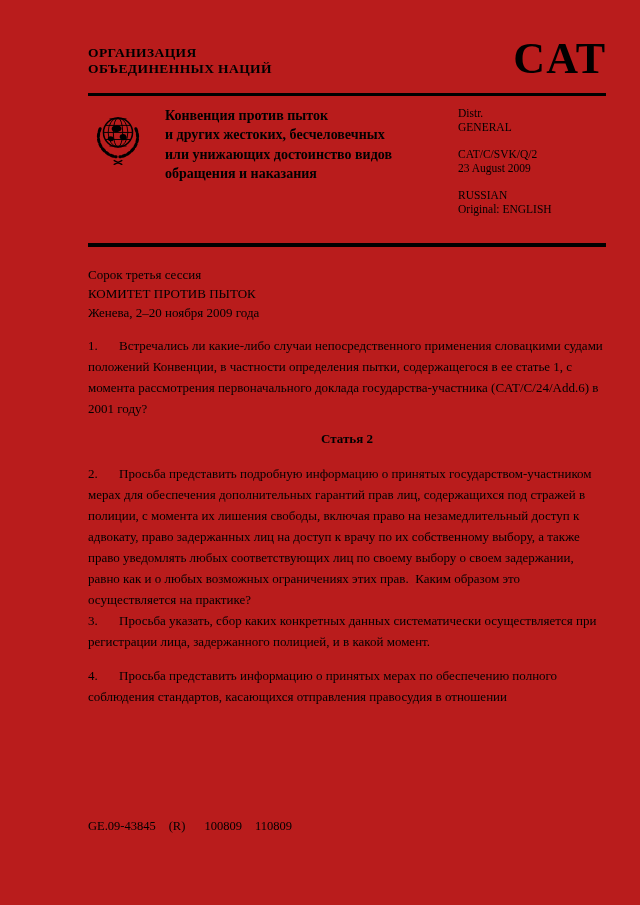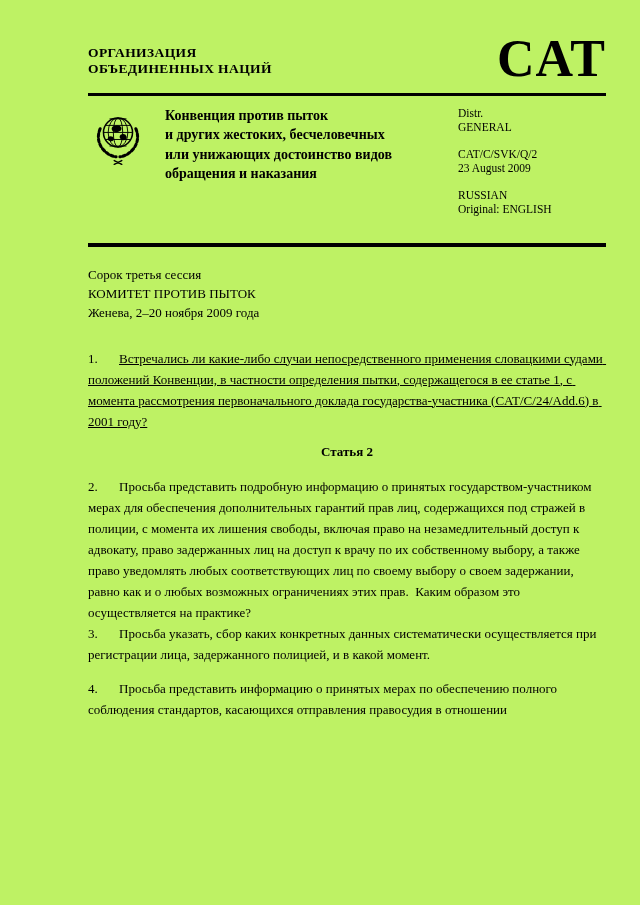--- a/index.html
+++ b/index.html
@@ -2,38 +2,38 @@
 <html><head>
 <meta charset="utf-8">
 <style>
   * { margin: 0; padding: 0; box-sizing: border-box; }
   html, body { background: #e8e8e8; }
   .page {
     position: relative;
     width: 640px;
     height: 905px;
     margin: 0 auto;
-    background: #bef264;
+    background: #b91c1c;
     color: #000;
     font-family: "Liberation Serif", "DejaVu Serif", serif;
     padding: 45px 34px 0 88px;
     overflow: hidden;
   }
   
   .hdr { display: flex; justify-content: space-between; align-items: flex-start; }
   .org {
     font-weight: bold;
     font-size: 13.5px;
     line-height: 16px;
     letter-spacing: 0.4px;
     white-space: pre-line;
   }
   .code {
     font-weight: bold;
-    font-size: 52px;
+    font-size: 44px;
     line-height: 32px;
     letter-spacing: 1px;
     margin-top: -2px;
   }
   .rule { background: #000; width: 100%; }
   .rule-thin  { height: 2.5px; margin-top: 16px; }
   .rule-thick { height: 4px;   margin-top: 14px; }
   
   .mast { display: flex; margin-top: 10px; min-height: 108px; }
   .emblem { flex: 0 0 60px; width: 60px; height: 62px; margin-top: 2px; }
@@ -61,21 +61,21 @@
   }
   .sec-h {
     text-align: center;
     font-weight: bold;
     font-size: 13px;
     line-height: 16px;
   }
   .sec-h.first { margin-top: 11px; }
   .sec-h.second { margin-top: 12px; }
   .para { font-size: 13px; line-height: 21px; }
-  .para.p1 { margin-top: 26px; text-decoration: underline; }
+  .para.p1 { margin-top: 13px; }
   .para.p2 { margin-top: 16px; }
   .para.p3 { }
   .para.p4 { margin-top: 13px; }
   .pnum { display: inline-block; width: 31px; }
   .ptext { white-space: pre-wrap; }
   
   .foot { position: absolute; left: 88px; top: 819px; font-size: 12.5px; }
   .foot span { margin-right: 13px; }
   .foot .gap-wide { margin-right: 19px; }
 </style>
@@ -144,14 +144,17 @@
   <p class="para p1"><span class="pnum">1.</span><span class="ptext">Встречались ли какие-либо случаи непосредственного применения словацкими судами положений Конвенции, в частности определения пытки, содержащегося в ее статье 1, с момента рассмотрения первоначального доклада государства-участника (CAT/C/24/Add.6) в 2001 году?</span></p>
 
   <h2 class="sec-h second">Статья 2</h2>
 
   <p class="para p2"><span class="pnum">2.</span><span class="ptext">Просьба представить подробную информацию о принятых государством-участником мерах для обеспечения дополнительных гарантий прав лиц, содержащихся под стражей в полиции, с момента их лишения свободы, включая право на незамедлительный доступ к адвокату, право задержанных лиц на доступ к врачу по их собственному выбору, а также право уведомлять любых соответствующих лиц по своему выбору о своем задержании, равно как и о любых возможных ограничениях этих прав.  Каким образом это осуществляется на практике?</span></p>
 
   <p class="para p3"><span class="pnum">3.</span><span class="ptext">Просьба указать, сбор каких конкретных данных систематически осуществляется при регистрации лица, задержанного полицией, и в какой момент.</span></p>
 
   <p class="para p4"><span class="pnum">4.</span><span class="ptext">Просьба представить информацию о принятых мерах по обеспечению полного соблюдения стандартов, касающихся отправления правосудия в отношении</span></p>
 
+  <footer class="foot">
+    <span>GE.09-43845</span><span class="gap-wide">(R)</span><span>100809</span><span>110809</span>
+  </footer>
 
 </div>
 
 </body></html>

